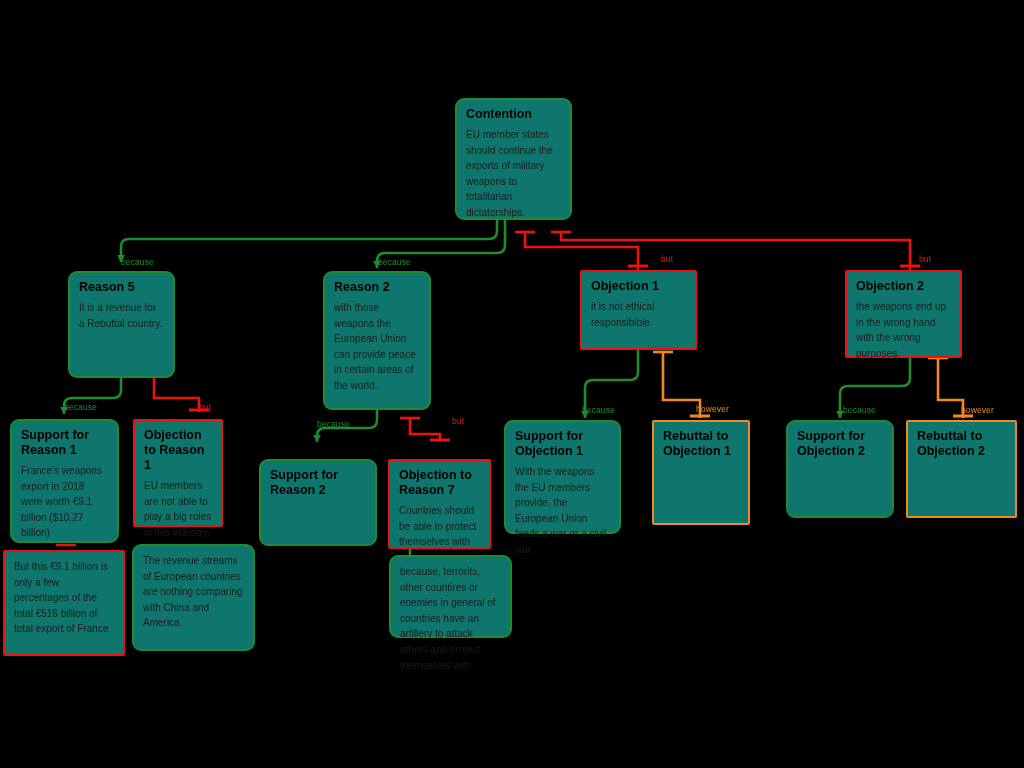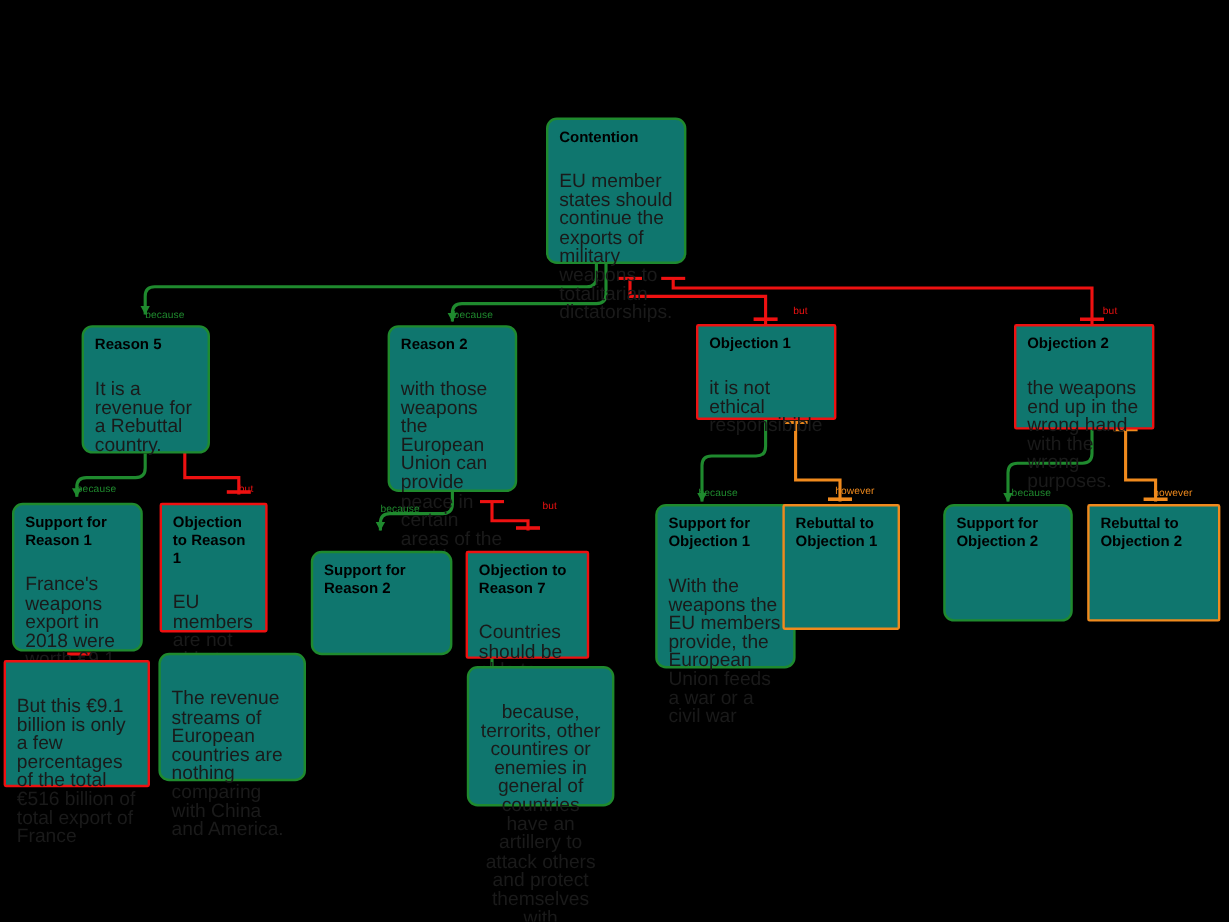--- a/index.html
+++ b/index.html
@@ -6,21 +6,21 @@
   body{width:1024px;height:768px;overflow:hidden;
        font-family:"Liberation Sans","DejaVu Sans",sans-serif;}
   #stage{position:relative;width:1024px;height:768px;background:#000;}
 
   svg#wires{position:absolute;left:0;top:0;width:1024px;height:768px;}
 
   .node{position:absolute;background:#0f766e;box-sizing:border-box;
         padding:7px 9px 6px 9px;overflow:visible;}
   .node .ttl{font-weight:bold;font-size:12.5px;color:#000;line-height:15px;
              margin:0 0 5px 0;}
-  .node .bdy{font-size:16px;color:#1a1a1a;line-height:15.6px;margin-top:22px;}
+  .node .bdy{font-size:10px;color:#1a1a1a;line-height:15.6px;}
 
   .pro   {border:2px solid #1f8a2e;border-radius:9px;}
   .con   {border:2px solid #ee1111;border-radius:2px;}
   .reb   {border:2px solid #f08a1d;border-radius:2px;}
   .plain-pro{border:2px solid #1f8a2e;border-radius:9px;}
   .plain-con{border:2px solid #ee1111;border-radius:2px;}
 
   .lbl{position:absolute;font-size:8.5px;line-height:9px;letter-spacing:.1px;padding-left:41px;}
   .lbl.green{color:#1f8a2e;}
   .lbl.red{color:#ee1111;}
@@ -149,25 +149,25 @@
   <div class="node pro" style="left:259px;top:459px;width:118px;height:87px;">
     <div class="ttl">Support for Reason 2</div>
     <div class="bdy"></div>
   </div>
 
   <div class="node con" style="left:388px;top:459px;width:103px;height:90px;">
     <div class="ttl">Objection to Reason 7</div>
     <div class="bdy">Countries should be able to protect themselves with</div>
   </div>
 
-  <div class="node plain-pro" style="left:389px;top:555px;width:123px;height:117px;text-align:center;">
+  <div class="node plain-pro" style="left:389px;top:555px;width:123px;height:83px;">
     <div class="bdy">because, terrorits, other countires or enemies in general of countries have an artillery to attack others and protect themselves with</div>
   </div>
 
-  <div class="node pro" style="left:546px;top:420px;width:117px;height:137px;">
+  <div class="node pro" style="left:504px;top:420px;width:117px;height:114px;">
     <div class="ttl">Support for Objection 1</div>
     <div class="bdy">With the weapons the EU members provide, the European Union feeds a war or a civil war</div>
   </div>
 
   <div class="node reb" style="left:652px;top:420px;width:98px;height:105px;">
     <div class="ttl">Rebuttal to Objection 1</div>
     <div class="bdy"></div>
   </div>
 
   <div class="node pro" style="left:786px;top:420px;width:108px;height:98px;">

